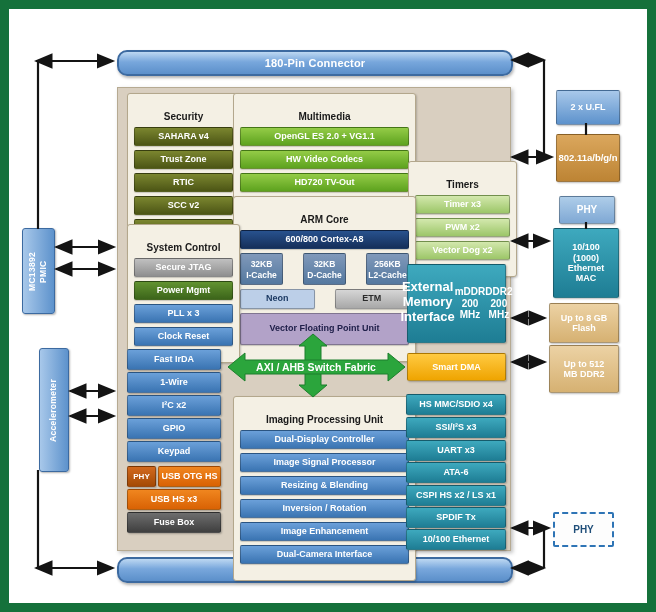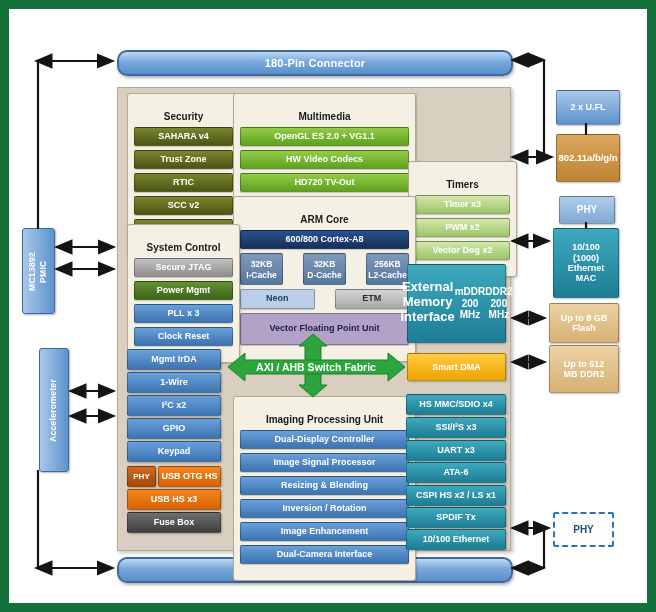--- a/index.html
+++ b/index.html
@@ -129,21 +129,21 @@
   </div>
 
   <div class="box col teal" style="left:407px;top:264px;width:97px;height:77px">
     <span class="emiT">External Memory Interface</span>
     <span class="emiS">mDDR 200 MHz</span>
     <span class="emiS">DDR2 200 MHz</span>
   </div>
 
   <div class="box amber" style="left:407px;top:353px;width:97px;height:26px">Smart DMA</div>
 
-  <div class="box blue" style="left:127px;top:349px;width:92px;height:19px">Mgmt IrDA</div>
+  <div class="box blue" style="left:127px;top:349px;width:92px;height:19px">Fast IrDA</div>
   <div class="box blue" style="left:127px;top:372px;width:92px;height:19px">1-Wire</div>
   <div class="box blue" style="left:127px;top:395px;width:92px;height:19px">I²C x2</div>
   <div class="box blue" style="left:127px;top:418px;width:92px;height:19px">GPIO</div>
   <div class="box blue" style="left:127px;top:441px;width:92px;height:19px">Keypad</div>
 
   <div class="box dorange" style="left:127px;top:466px;width:27px;height:19px">PHY</div>
   <div class="box orange" style="left:158px;top:466px;width:61px;height:19px">USB OTG HS</div>
   <div class="box orange" style="left:127px;top:489px;width:92px;height:19px">USB HS x3</div>
   <div class="box dark" style="left:127px;top:512px;width:92px;height:19px">Fuse Box</div>
 

